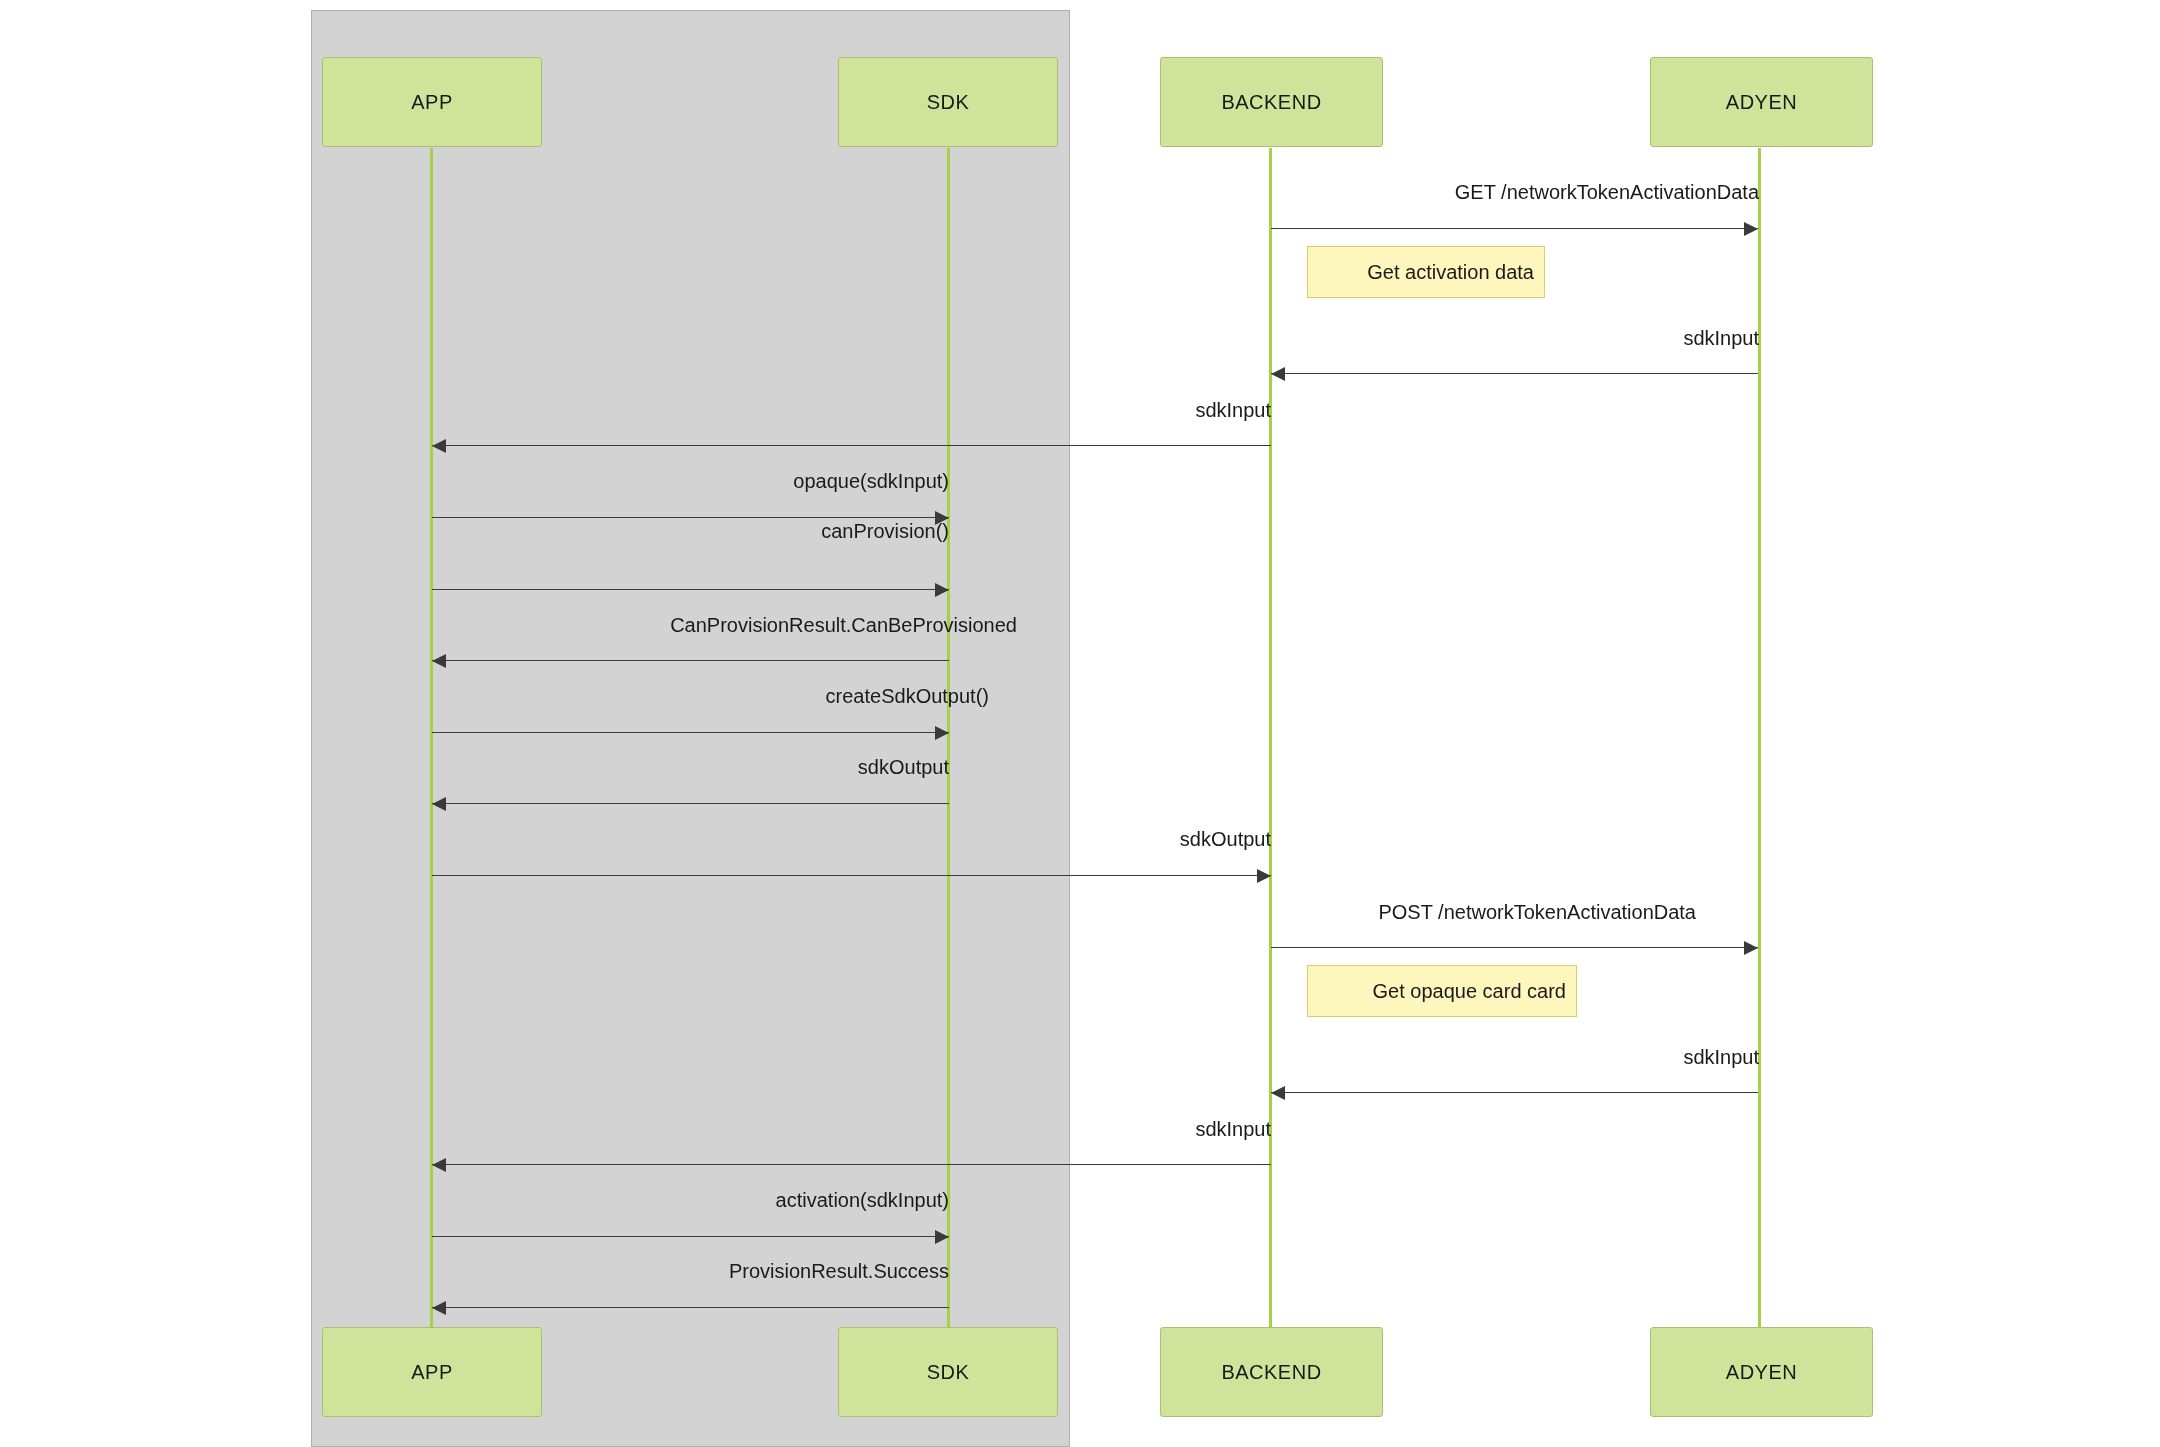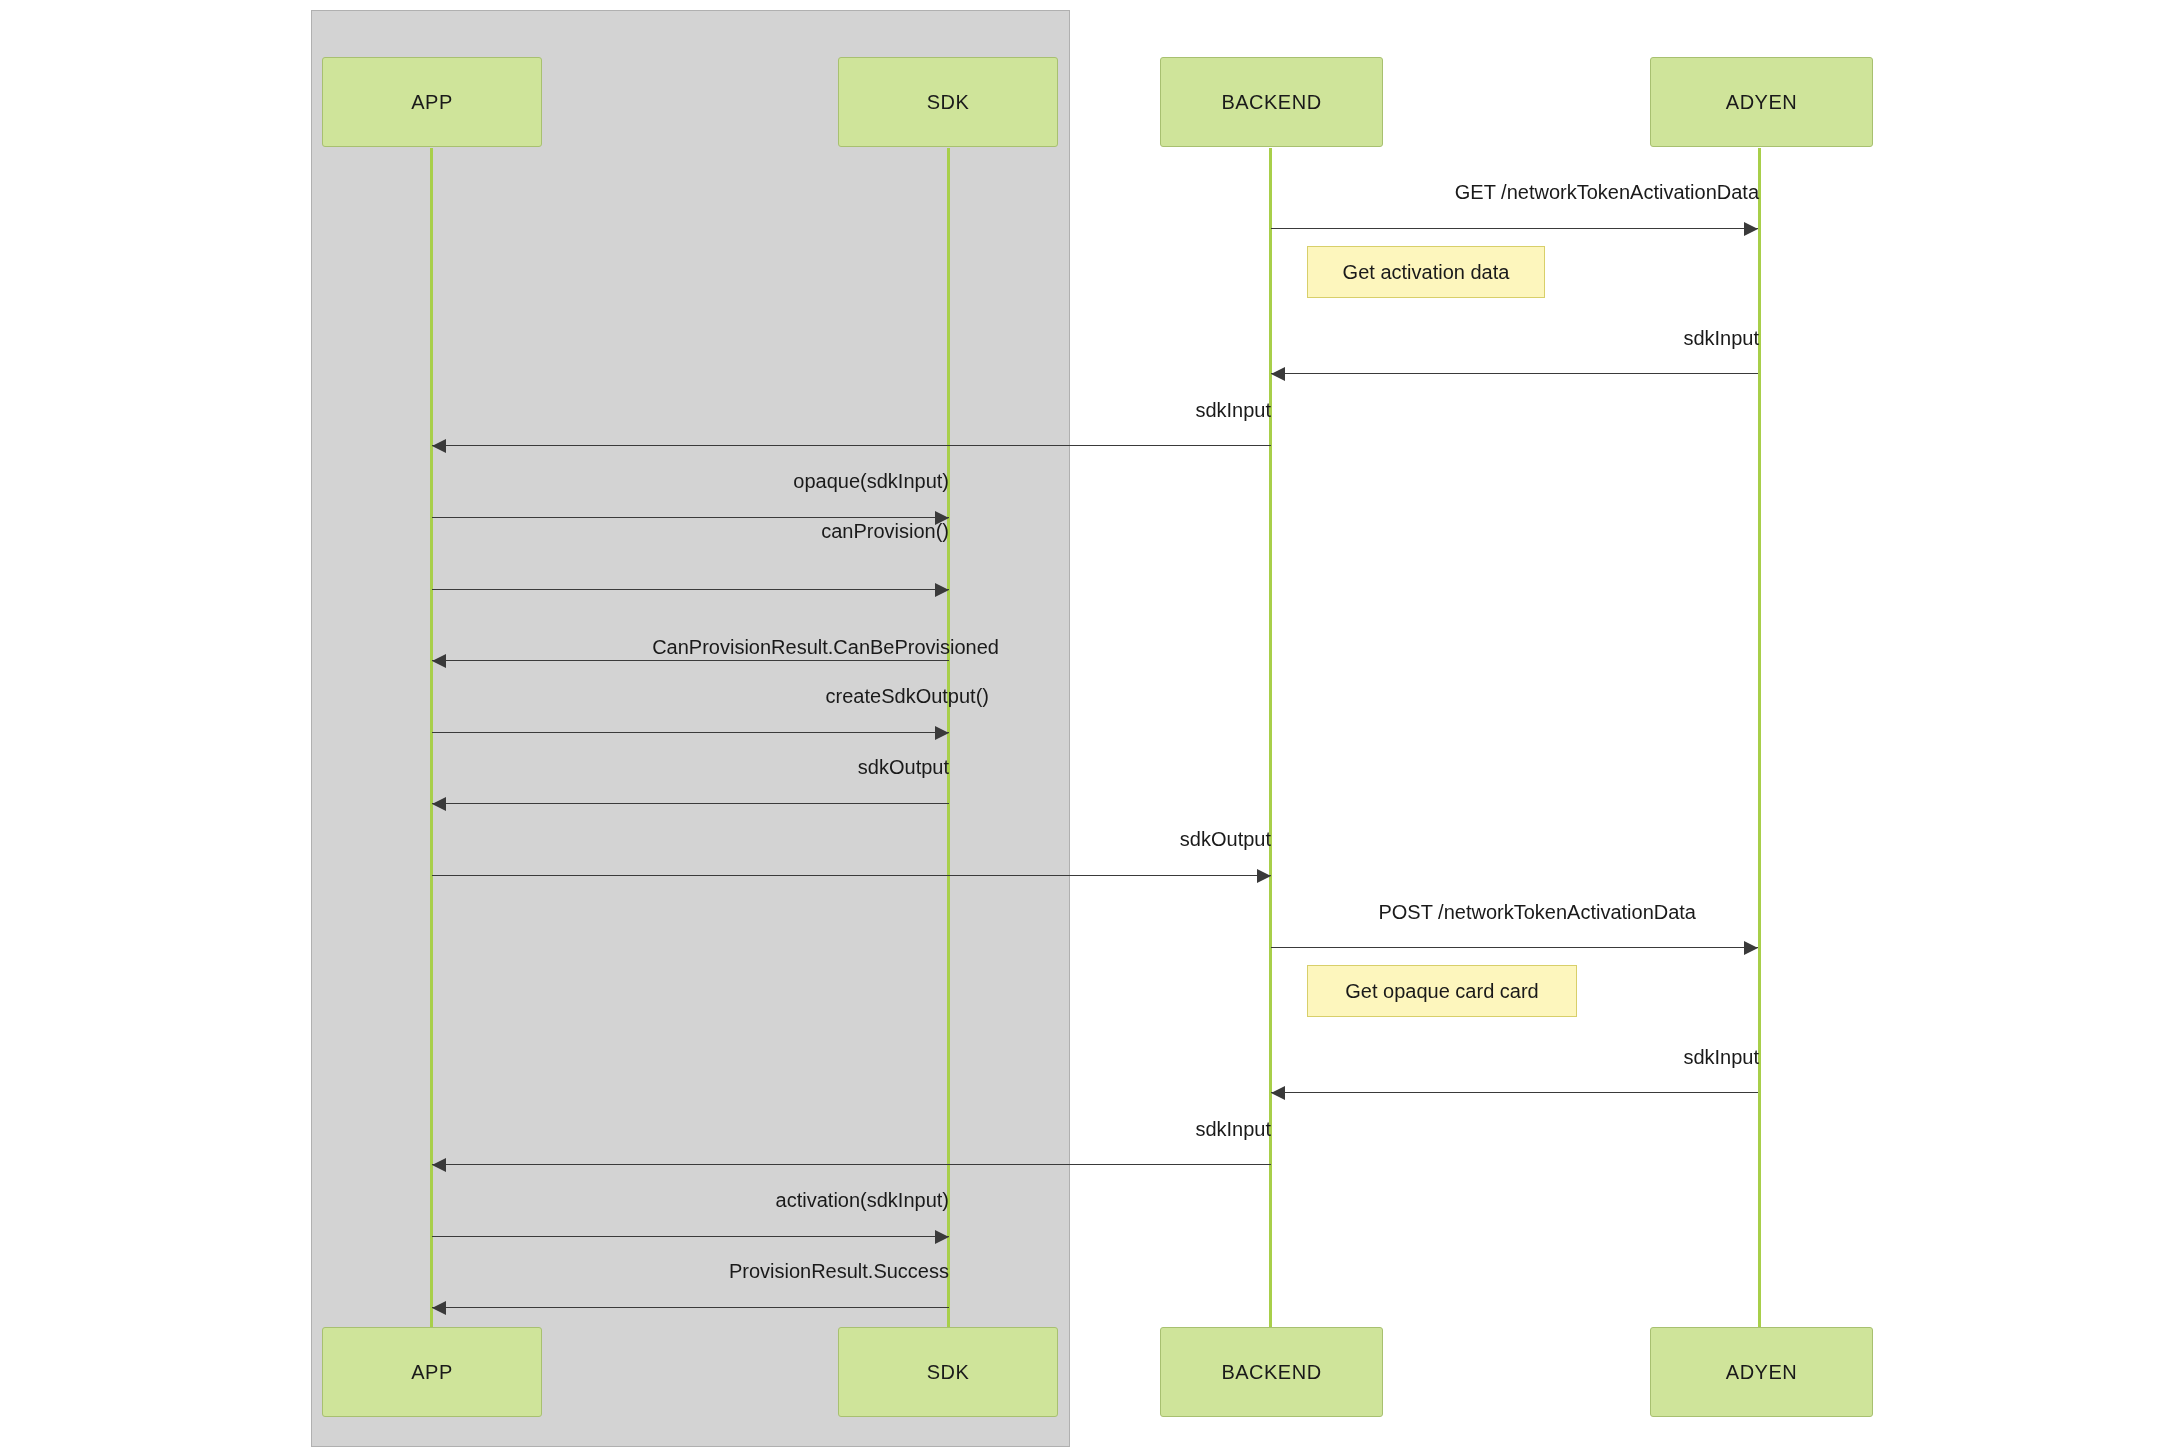--- a/index.html
+++ b/index.html
@@ -77,25 +77,25 @@
   .arrow-left {
     border-right: 14px solid #3a3a3a;
   }
   .note-box {
     position: absolute;
     background: #fdf6bd;
     border: 1px solid #d8cf6a;
     box-sizing: border-box;
     display: flex;
     align-items: center;
-    justify-content: center;
+    justify-content: flex-end;
     font-size: 20px;
     color: #1a1a1a;
     white-space: nowrap;
-    padding: 0 32px;
+    padding: 0 10px;
   }
 </style>
 </head>
 <body>
 
 <div id="diagram">
 
   <div class="group-box" style="left:311px; top:10px; width:759px; height:1437px;"></div>
 
   <div class="lifeline" style="left:430px; top:148px; height:1179px;"></div>
@@ -146,21 +146,21 @@
   <div class="arrow-head arrow-left" style="left:432px; top:439px;"></div>
 
   <div class="msg-label" style="left:430px; top:470px; width:519px;">opaque(sdkInput)</div>
   <div class="msg-line" style="left:432px; top:517px; width:517px;"></div>
   <div class="arrow-head arrow-right" style="left:935px; top:511px;"></div>
 
   <div class="msg-label" style="left:430px; top:520px; width:519px;">canProvision()</div>
   <div class="msg-line" style="left:432px; top:589px; width:517px;"></div>
   <div class="arrow-head arrow-right" style="left:935px; top:583px;"></div>
 
-  <div class="msg-label" style="left:412px; top:614px; width:587px;margin-top:22px;">CanProvisionResult.CanBeProvisioned</div>
+  <div class="msg-label" style="left:430px; top:614px; width:587px;">CanProvisionResult.CanBeProvisioned</div>
   <div class="msg-line" style="left:432px; top:660px; width:517px;"></div>
   <div class="arrow-head arrow-left" style="left:432px; top:654px;"></div>
 
   <div class="msg-label" style="left:430px; top:685px; width:519px;margin-left:40px;">createSdkOutput()</div>
   <div class="msg-line" style="left:432px; top:732px; width:517px;"></div>
   <div class="arrow-head arrow-right" style="left:935px; top:726px;"></div>
 
   <div class="msg-label" style="left:430px; top:756px; width:519px;">sdkOutput</div>
   <div class="msg-line" style="left:432px; top:803px; width:517px;"></div>
   <div class="arrow-head arrow-left" style="left:432px; top:797px;"></div>

